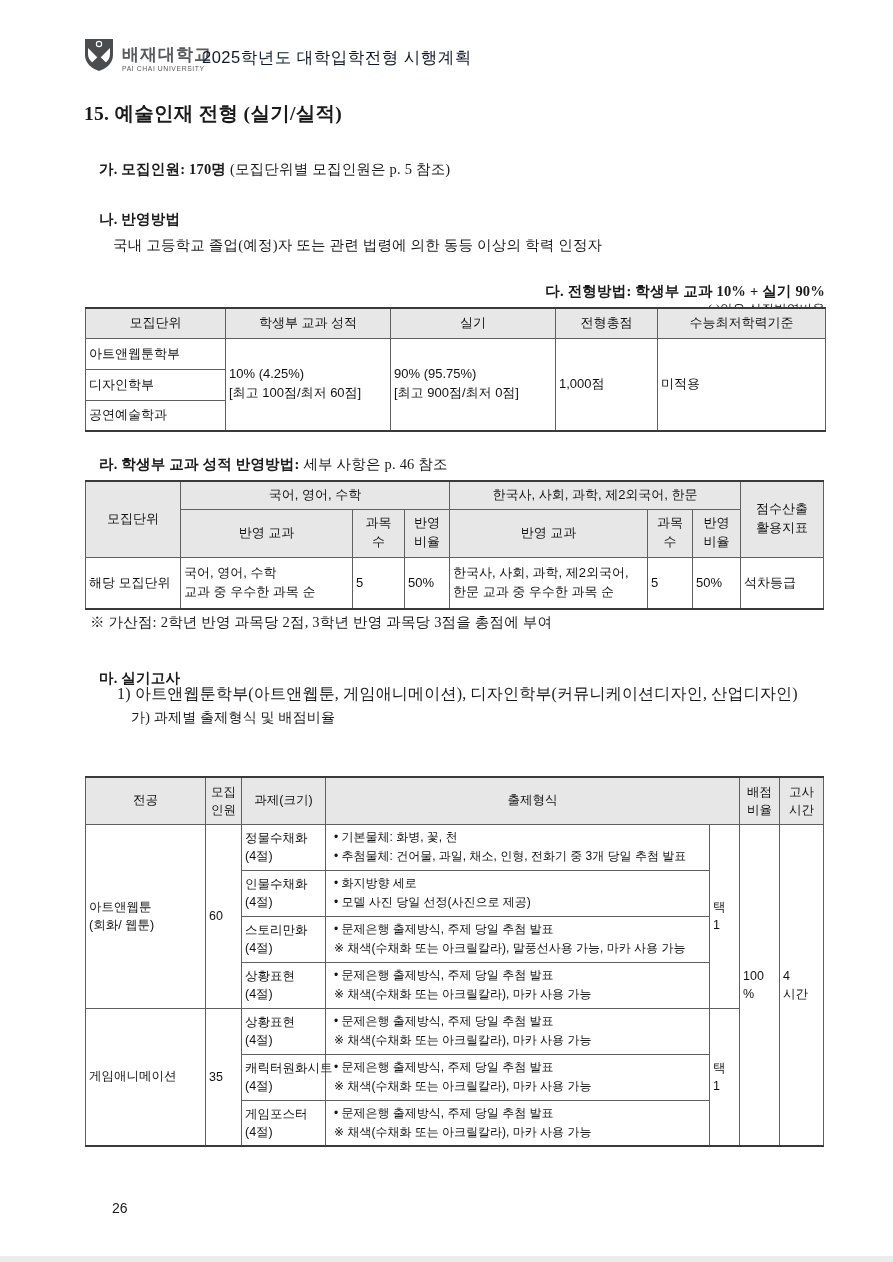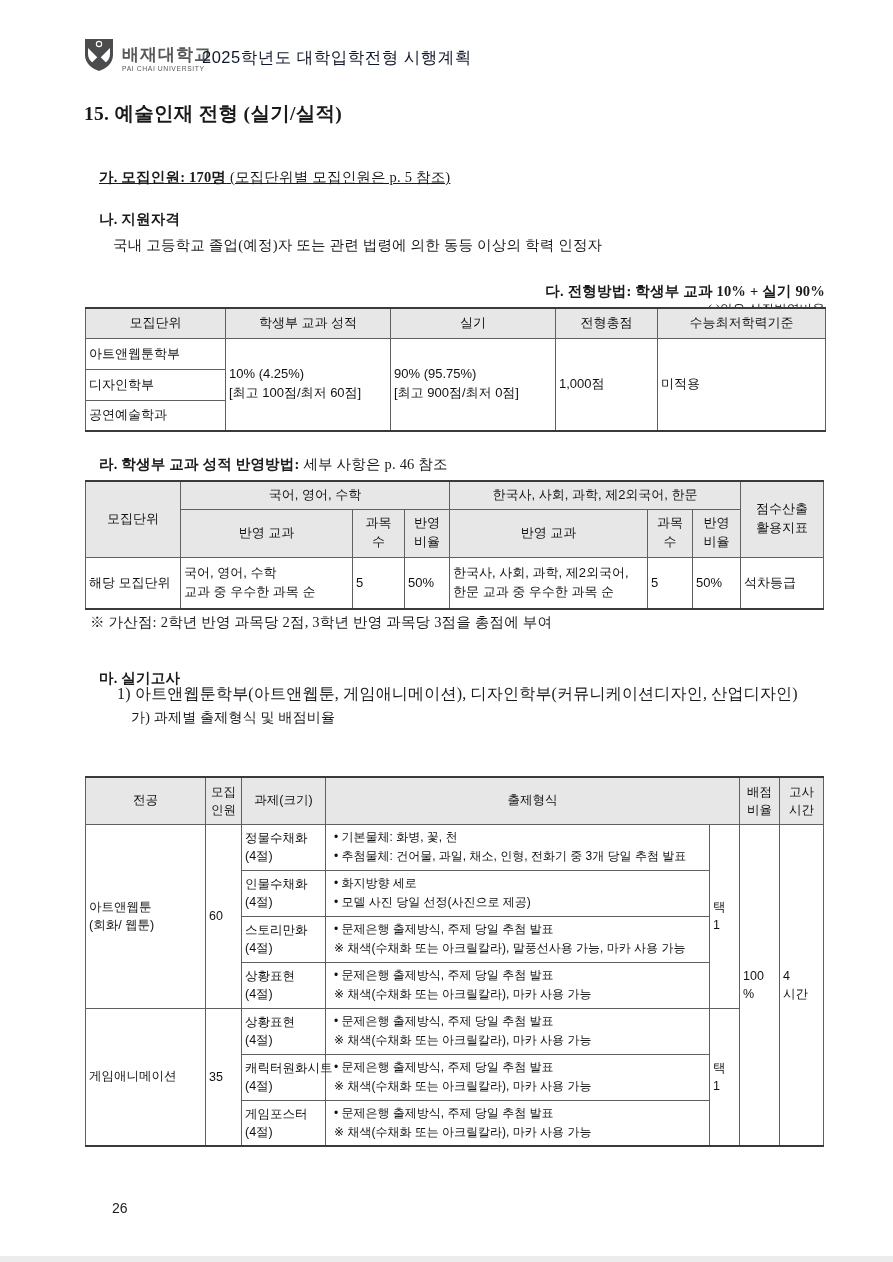--- a/index.html
+++ b/index.html
@@ -22,21 +22,21 @@
   .brand-txt { line-height:1; }
   .brand-kr { font-size:17px; font-weight:bold; letter-spacing:1px;margin-top:8px; }
   .brand-en { font-size:6.8px; letter-spacing:0.6px; margin-top:3px; }
   .doc-title { left:202px; top:47px; font-family:"Liberation Sans","DejaVu Sans",sans-serif;
                font-size:16.5px; color:#0f172a; letter-spacing:0.5px; }
 
   
   .sec-title { left:84px; top:100px; font-size:19.5px; font-weight:bold; letter-spacing:0.3px; }
   .b { font-weight:bold; }
   .line { font-size:14.5px; letter-spacing:0.2px; }
-  .ga { left:99px; top:168px;text-decoration:underline; }
+  .ga { left:99px; top:160px; }
   .na { left:99px; top:210px; }
   .na-body { left:113px; top:236px; }
   .da-row { left:99px; top:282px; width:726px; display:flex; justify-content:space-between; align-items:flex-end;flex-direction:column; }
   .da-note { font-size:12.5px; font-weight:normal; }
   .ra { left:99px; top:455px; }
   .ra-foot { left:90px; top:613px; }
   .ma { left:99px; top:657px;margin-top:12px; }
   .ma-1 { left:117px; top:684px; font-size:16px; }
   .ma-1a { left:131px; top:709px; font-size:14px; }
   .page-num { left:84px; top:1200px; font-size:14px; font-family:"Liberation Sans","DejaVu Sans",sans-serif;margin-left:28px; }
@@ -83,21 +83,21 @@
       <div class="brand-kr">배재대학교</div>
       <div class="brand-en">PAI CHAI UNIVERSITY</div>
     </div>
   </div>
   <div class="abs doc-title">2025학년도 대학입학전형 시행계획</div>
 
   <div class="abs sec-title">15. 예술인재 전형 (실기/실적)</div>
 
   <div class="abs line ga"><span class="b">가. 모집인원: 170명</span><span> (모집단위별 모집인원은 p. 5 참조)</span></div>
 
-  <div class="abs line na b">나. 지원자격</div>
+  <div class="abs line na b">나. 반영방법</div>
   <div class="abs line na-body">국내 고등학교 졸업(예정)자 또는 관련 법령에 의한 동등 이상의 학력 인정자</div>
 
   <div class="abs line da-row">
     <span class="b">다. 전형방법: 학생부 교과 10% + 실기 90%</span>
     <span class="da-note">( )안은 실질반영비율</span>
   </div>
 
   <table class="abs t1">
     <colgroup>
         <col style="width:140px">

